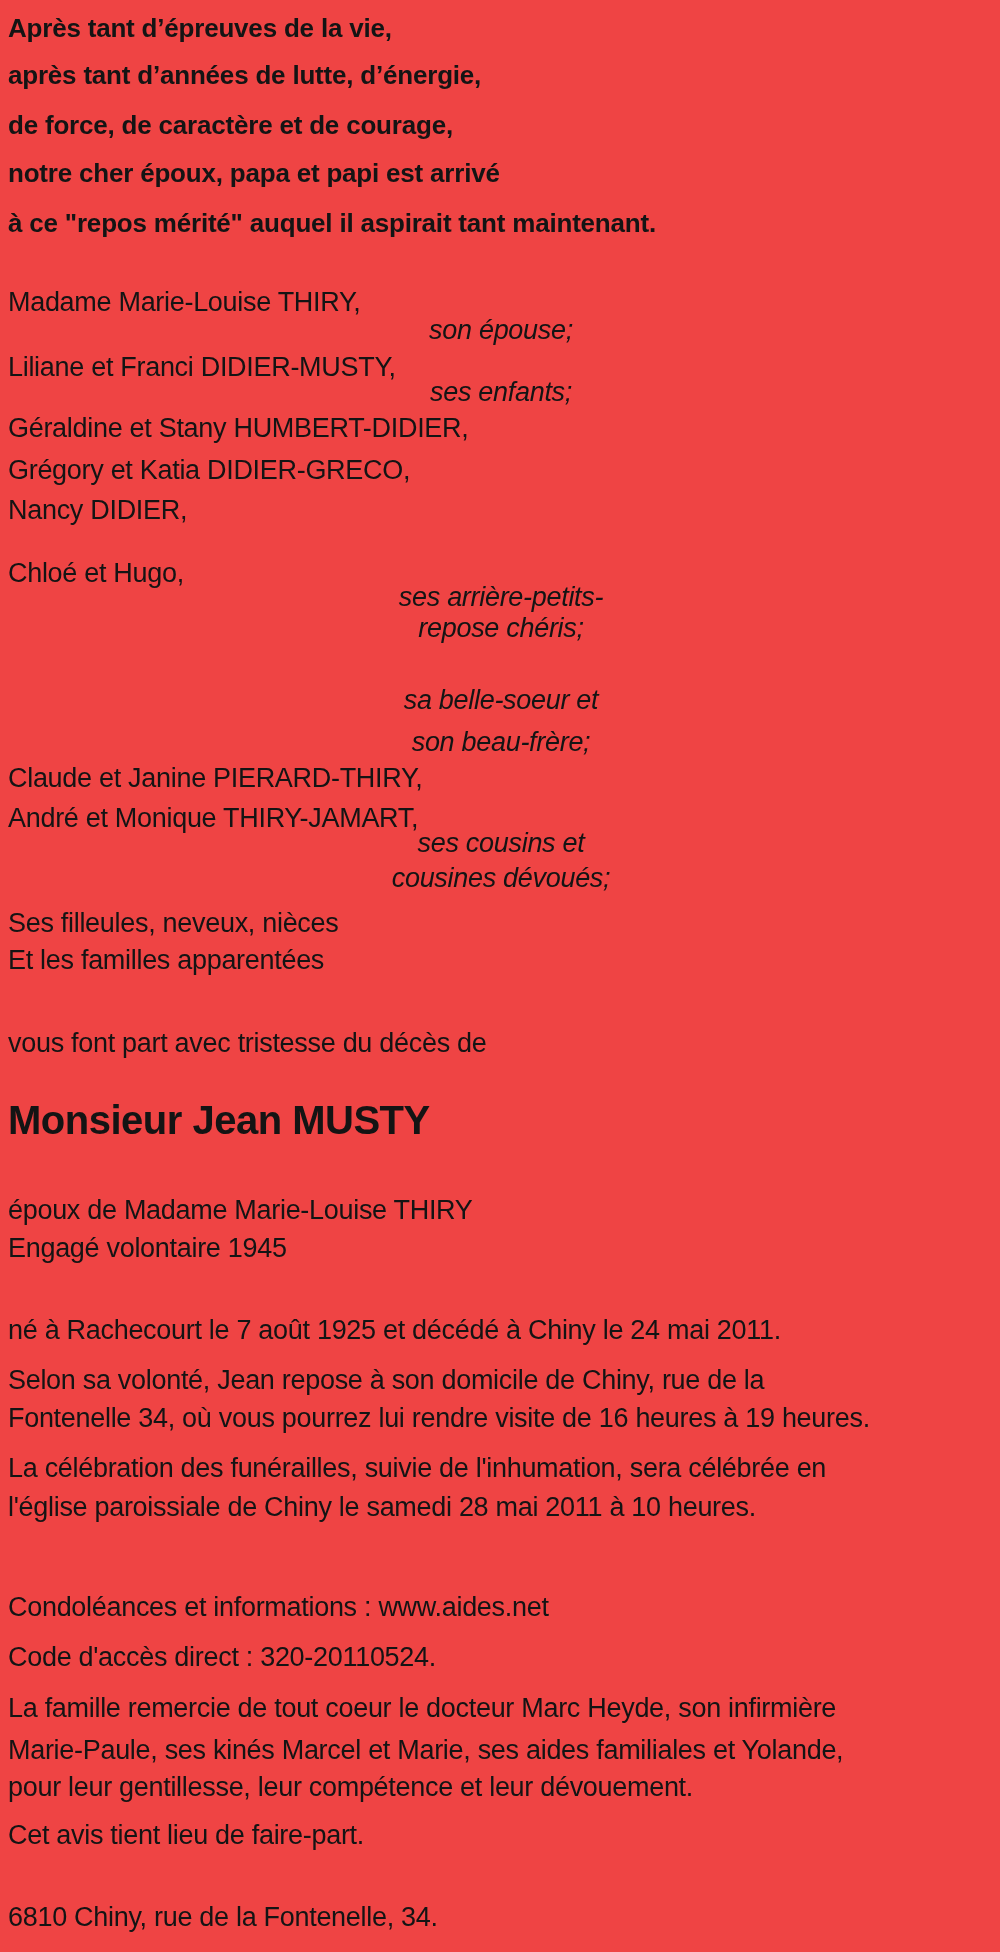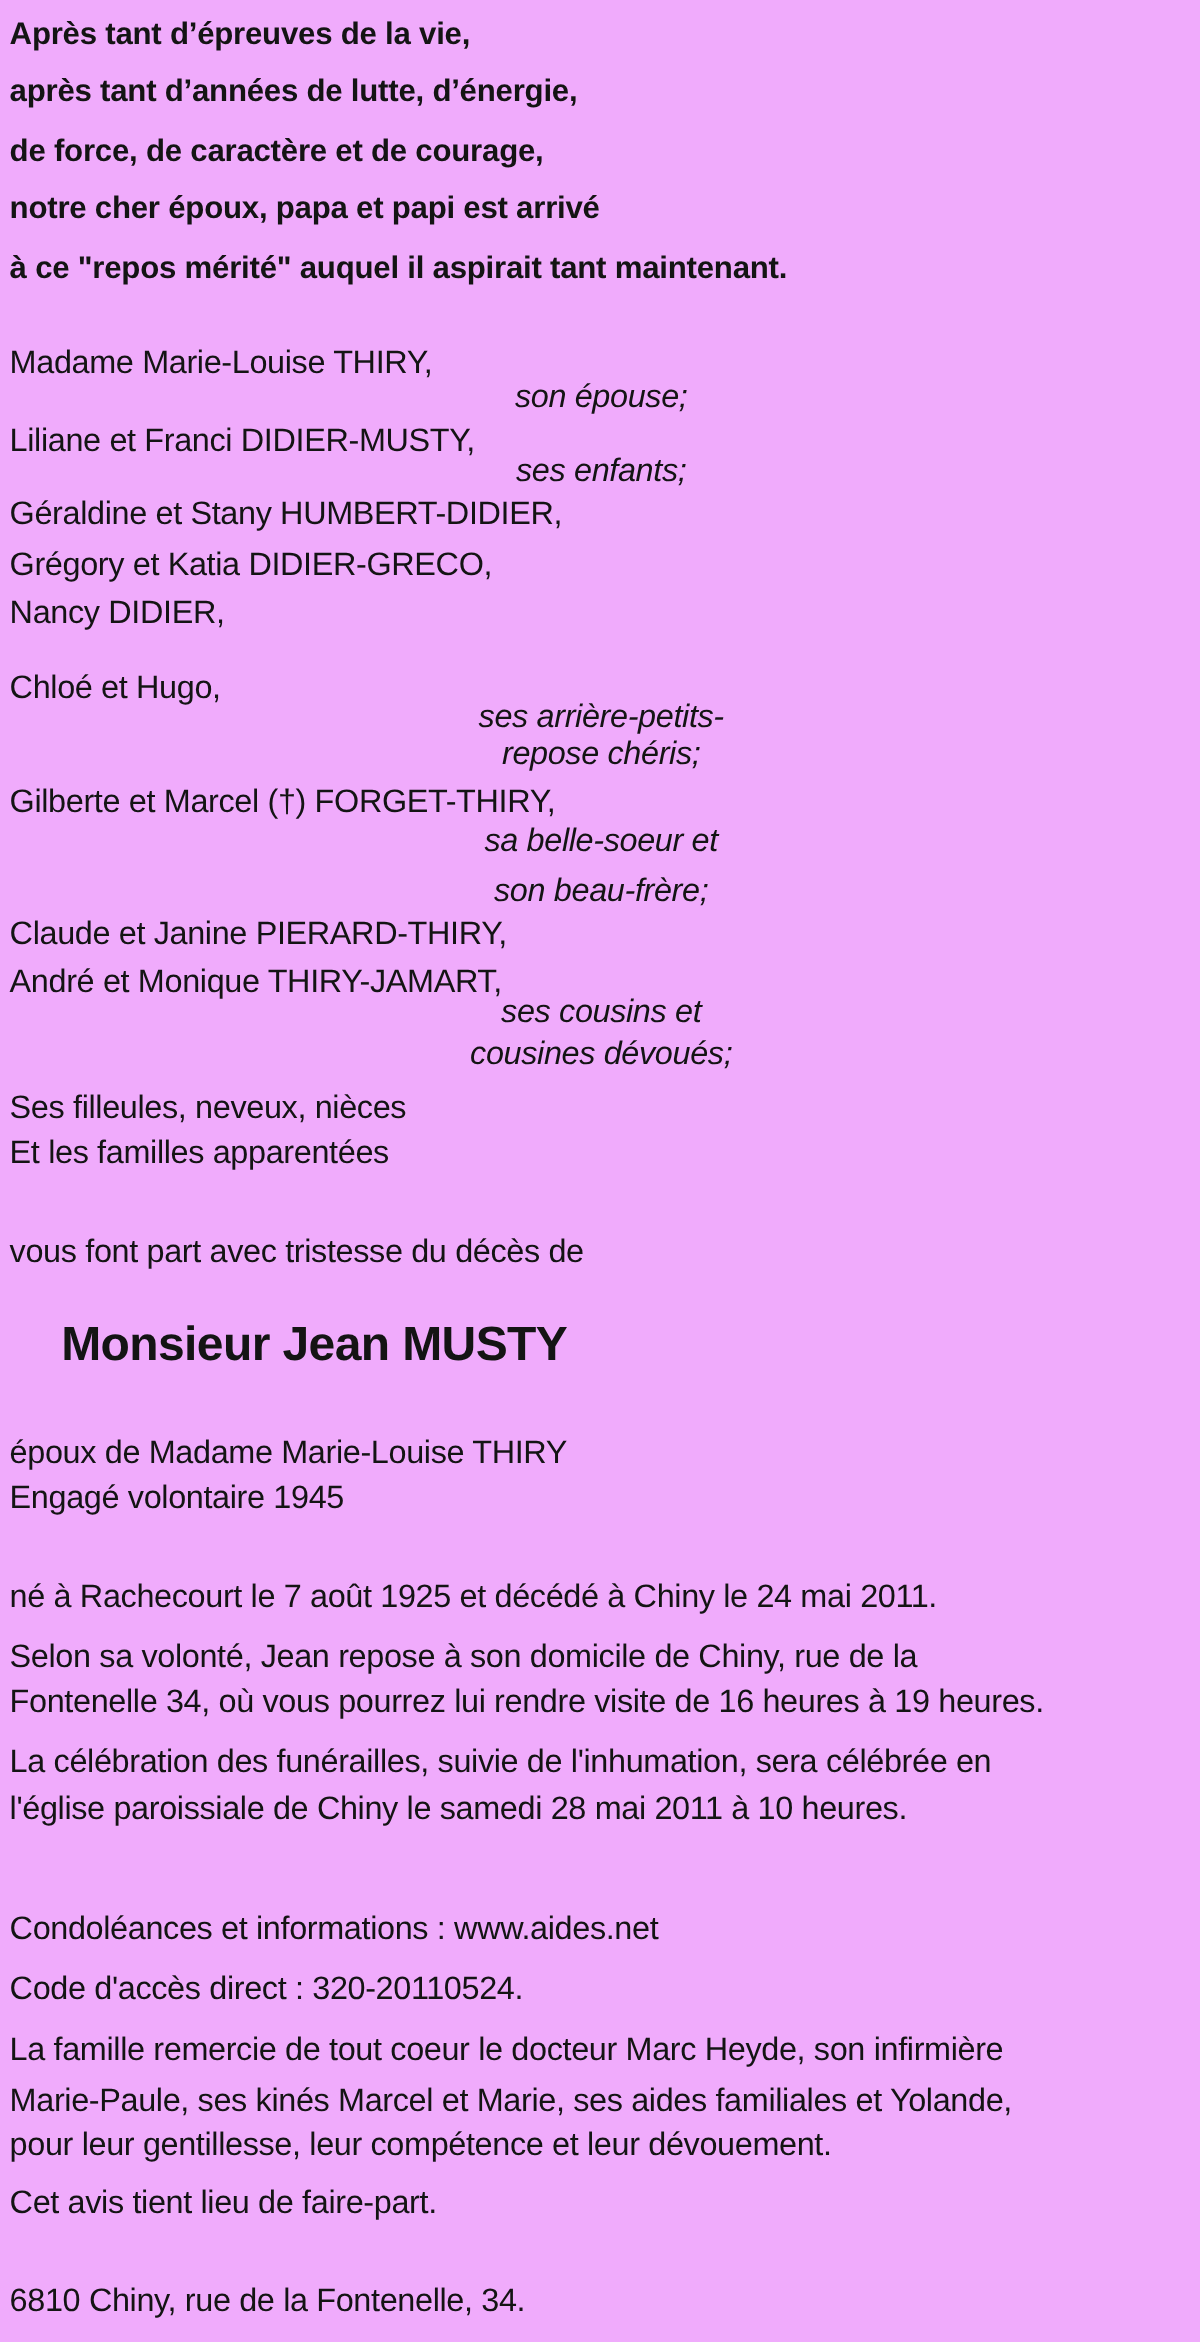--- a/index.html
+++ b/index.html
@@ -1,20 +1,20 @@
 <!DOCTYPE html>
 <html><head>
 <meta charset="utf-8">
 <style>
   html, body { margin: 0; padding: 0; background: #ffffff; }
   .sheet {
     position: relative;
     width: 1000px;
     height: 1952px;
-    background: #f0abfc;
+    background: #ef4444;
     font-family: "Liberation Sans", sans-serif;
     color: #141414;
     overflow: hidden;
   }
   .ln {
     position: absolute;
     left: 8px;
     right: 6px;
     font-size: 27px;
     line-height: 34px;
@@ -29,21 +29,20 @@
   .intro {
     font-weight: 700;
     font-size: 26px;
     letter-spacing: -0.2px;
   }
   .name-title {
     font-weight: 700;
     font-size: 40px;
     line-height: 50px;
     letter-spacing: -0.5px;
-    margin-left: 43px;
   }
 </style>
 </head>
 <body>
 
 <div class="sheet">
 
   <div class="ln intro" style="top:11px">Après tant d’épreuves de la vie,</div>
   <div class="ln intro" style="top:58px">après tant d’années de lutte, d’énergie,</div>
   <div class="ln intro" style="top:108px">de force, de caractère et de courage,</div>
@@ -53,21 +52,20 @@
   <div class="ln" style="top:285px">Madame Marie-Louise THIRY,</div>
   <div class="ln role" style="top:313px">son épouse;</div>
   <div class="ln" style="top:350px">Liliane et Franci DIDIER-MUSTY,</div>
   <div class="ln role" style="top:375px">ses enfants;</div>
   <div class="ln" style="top:411px">Géraldine et Stany HUMBERT-DIDIER,</div>
   <div class="ln" style="top:453px">Grégory et Katia DIDIER-GRECO,</div>
   <div class="ln" style="top:493px">Nancy DIDIER,</div>
   <div class="ln" style="top:556px">Chloé et Hugo,</div>
   <div class="ln role" style="top:580px">ses arrière-petits-</div>
   <div class="ln role" style="top:611px">repose chéris;</div>
-  <div class="ln" style="top:651px">Gilberte et Marcel (†) FORGET-THIRY,</div>
   <div class="ln role" style="top:683px">sa belle-soeur et</div>
   <div class="ln role" style="top:725px">son beau-frère;</div>
   <div class="ln" style="top:761px">Claude et Janine PIERARD-THIRY,</div>
   <div class="ln" style="top:801px">André et Monique THIRY-JAMART,</div>
   <div class="ln role" style="top:826px">ses cousins et</div>
   <div class="ln role" style="top:861px">cousines dévoués;</div>
   <div class="ln" style="top:906px">Ses filleules, neveux, nièces</div>
   <div class="ln" style="top:943px">Et les familles apparentées</div>
 
   <div class="ln" style="top:1026px">vous font part avec tristesse du décès de</div>

